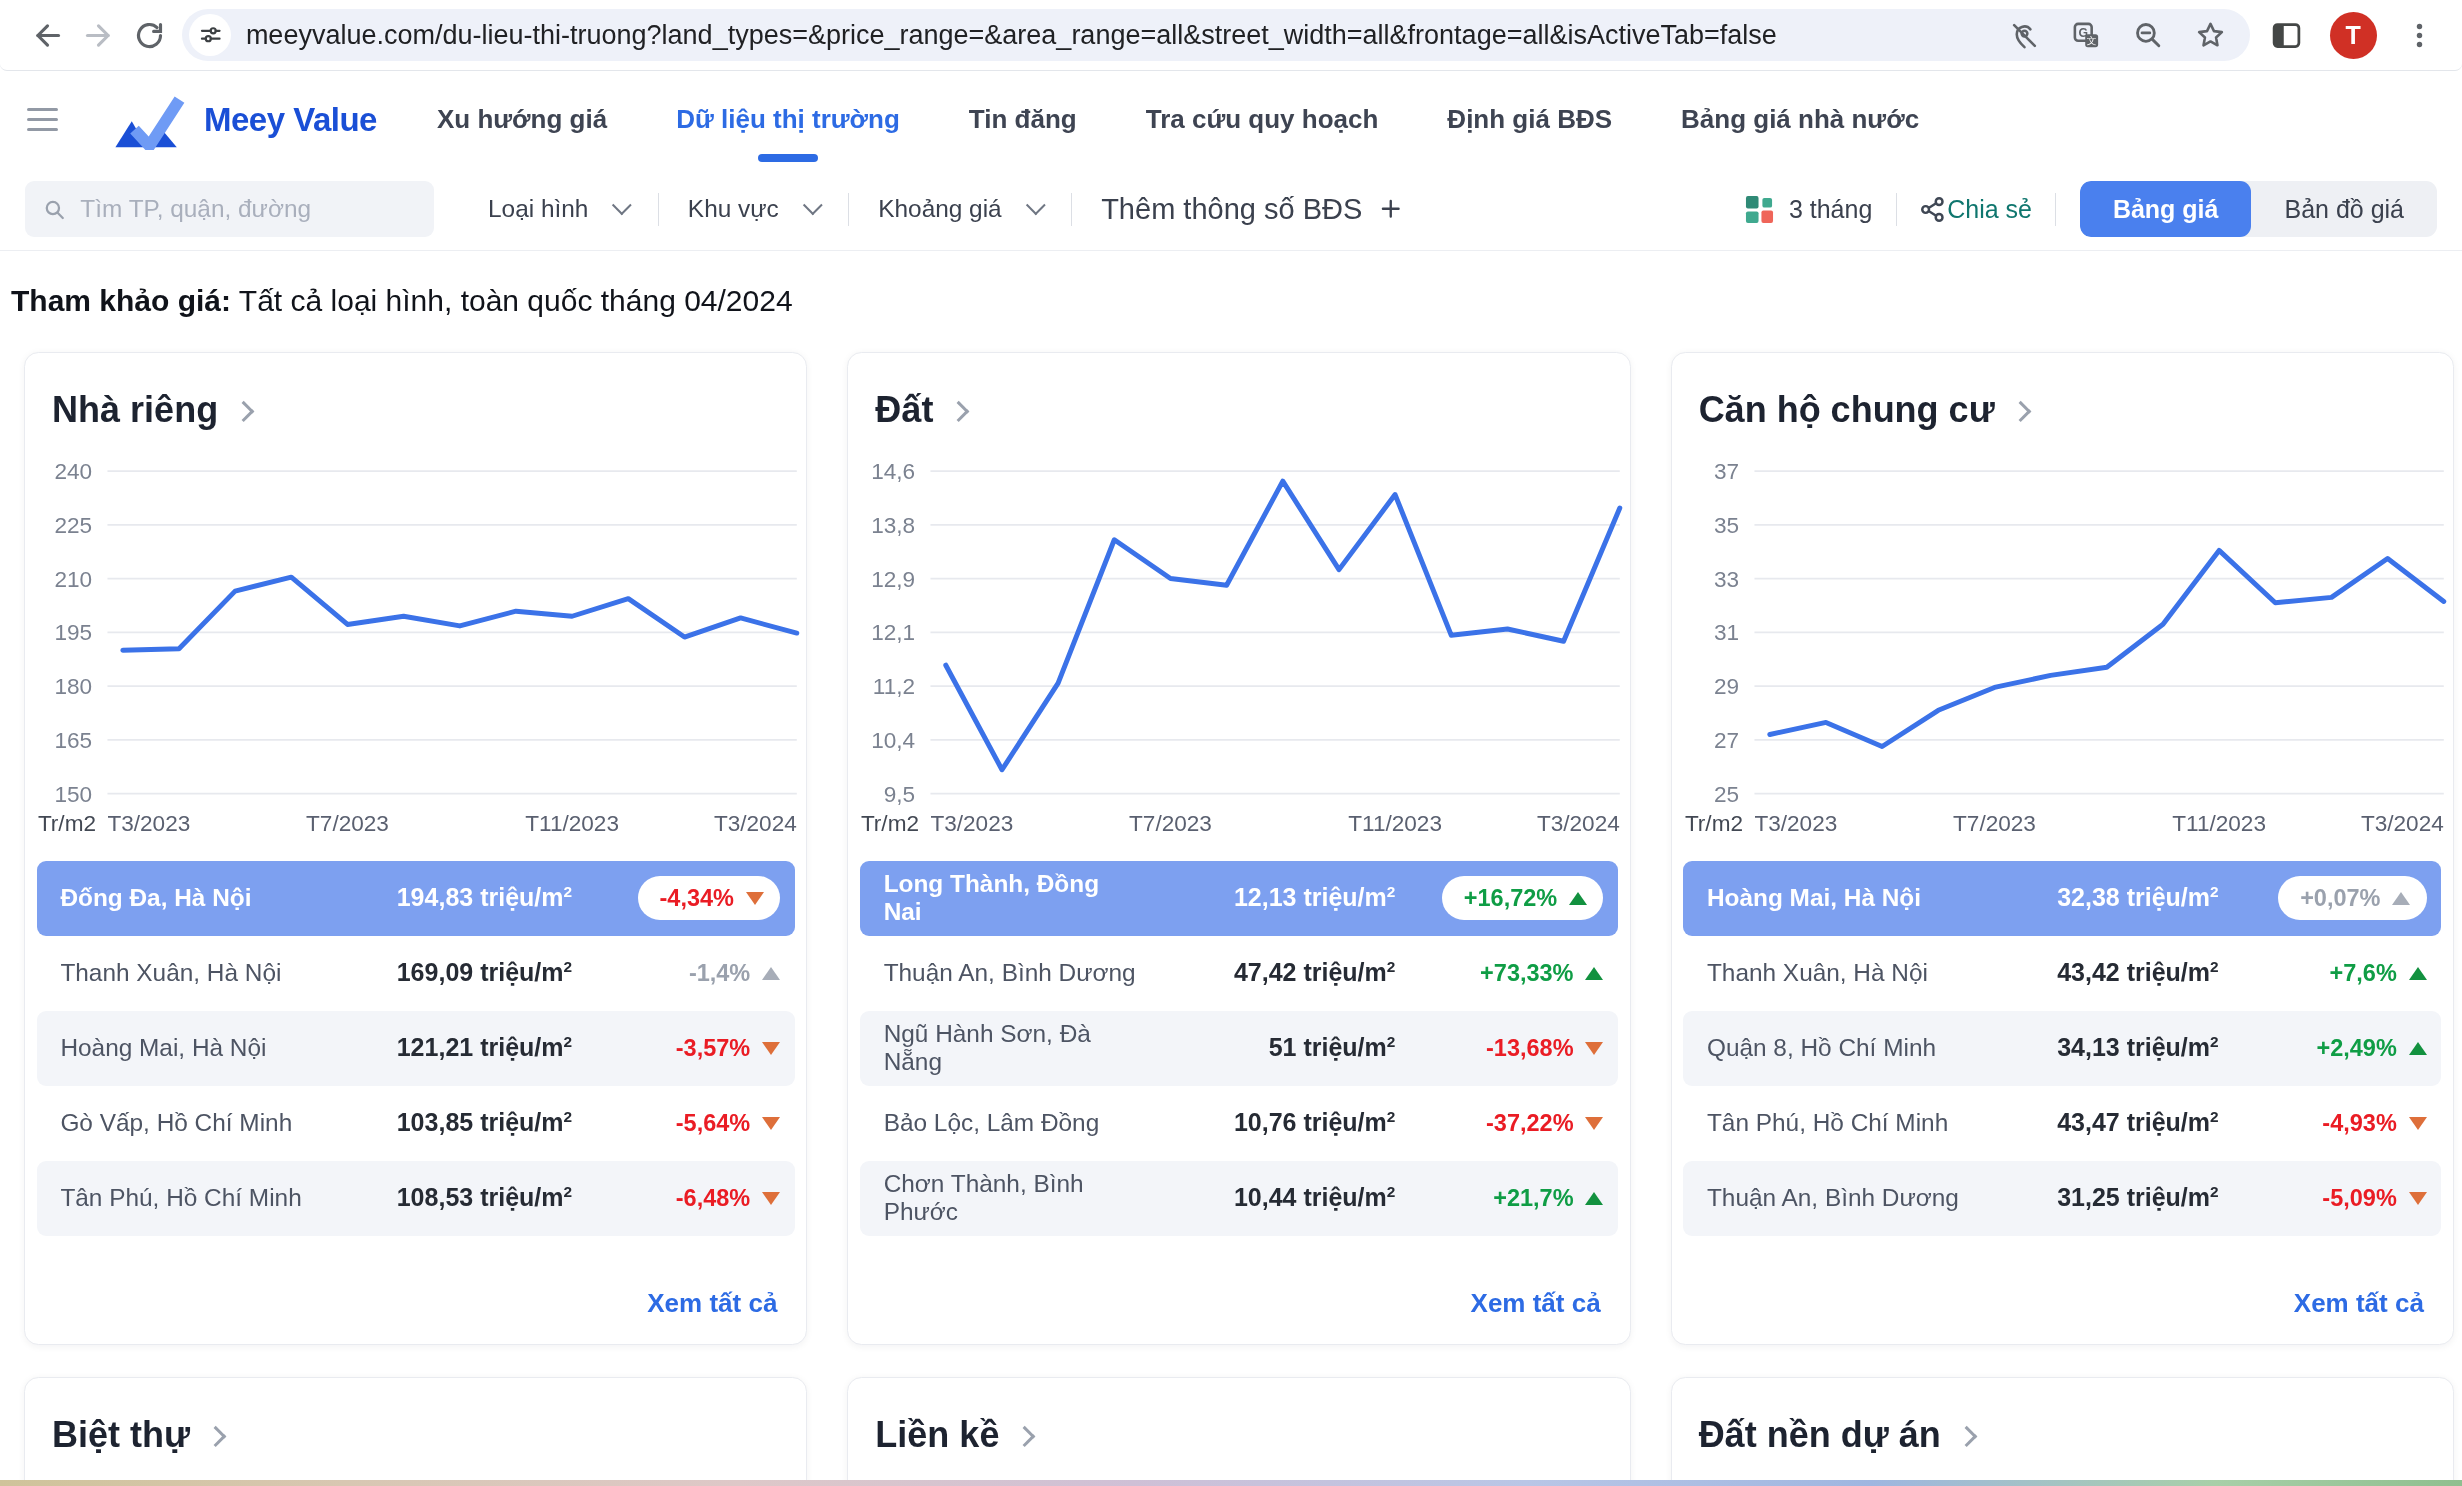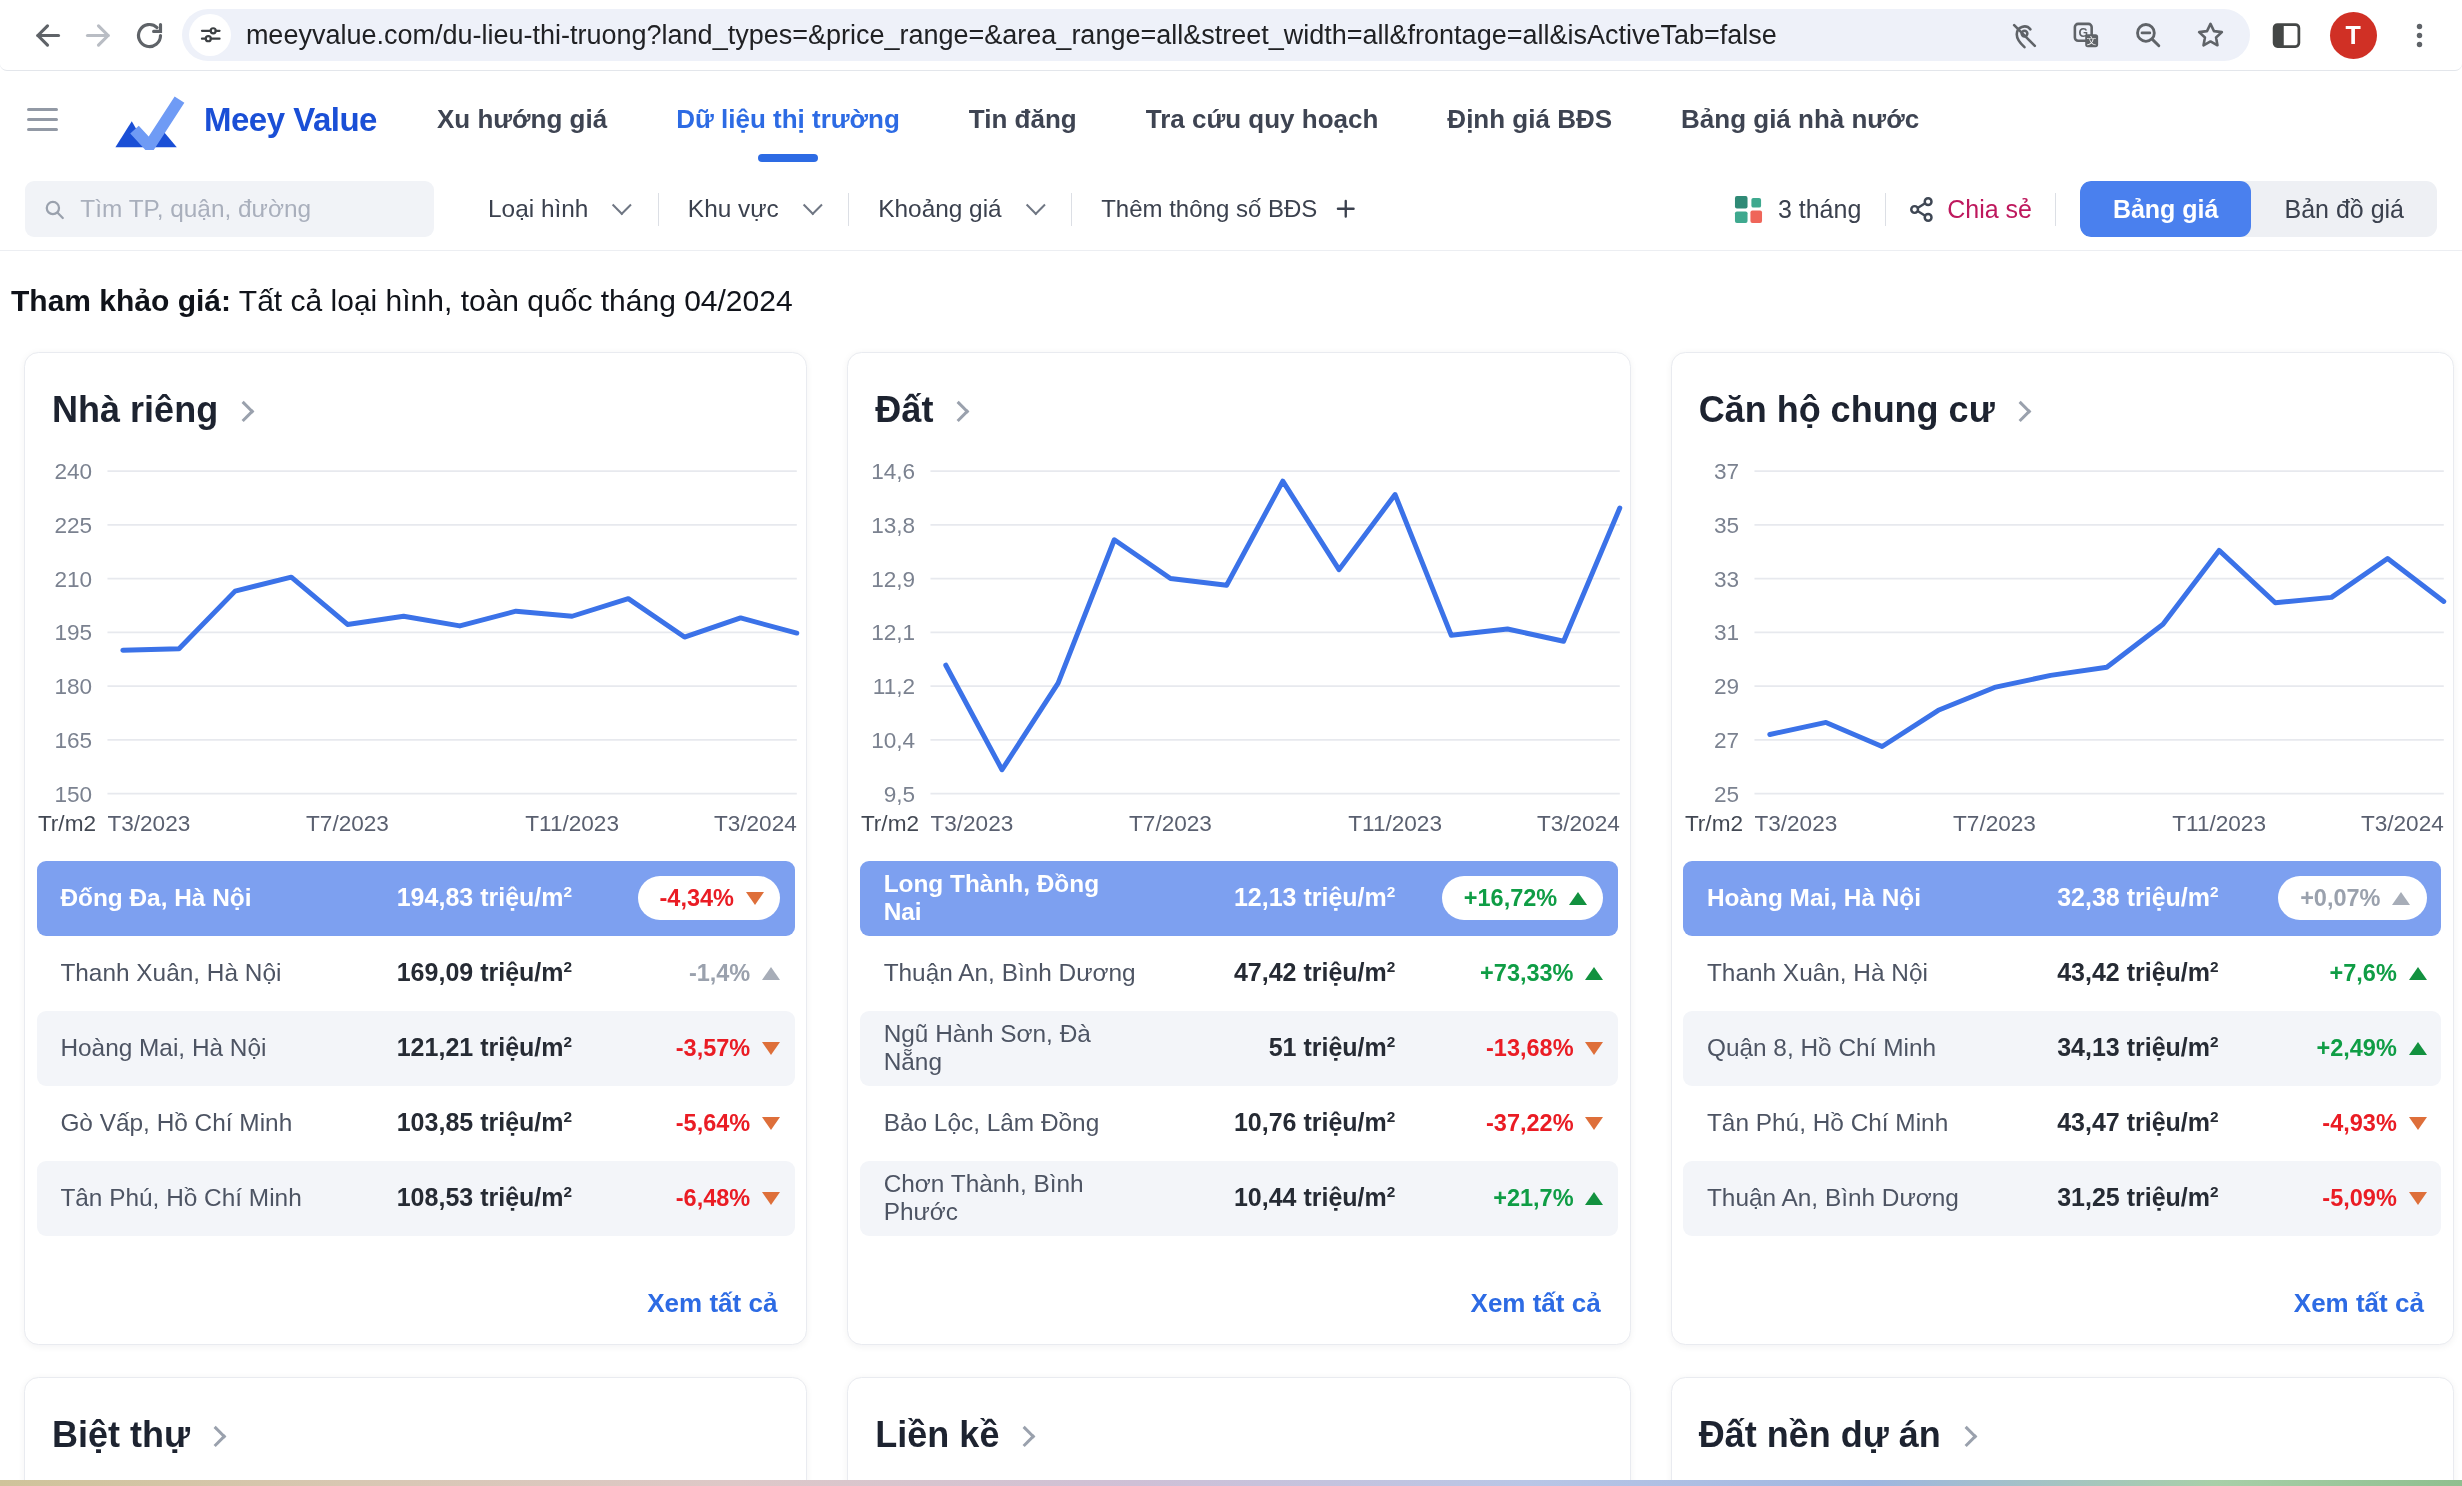--- a/index.html
+++ b/index.html
@@ -29,24 +29,24 @@
   .nav-item.active { color:#2d6be4; }
   .nav-item.active::after { content:""; position:absolute; left:50%; transform:translateX(-50%); bottom:-27px; width:60px; height:8.1px; border-radius:4.5px; background:#2d6be4; }
   
   .filterbar { height:83px; display:flex; align-items:center; padding:0 25px; border-bottom:0.9px solid #eceef2; background:#fff; }
   .search { width:409px; height:56px; background:#f1f3f7; border-radius:9px; display:flex; align-items:center; padding:0 18px; margin-right:25px; }
   .search input { border:none; background:transparent; outline:none; font-size:24.4px; color:#3c4250; width:100%; margin-left:12.7px; font-family:inherit; }
   .search input::placeholder { color:#a9afbc; }
   .dropdown { display:flex; align-items:center; gap:27px; font-size:24.4px; color:#3b414e; padding:0 29px; cursor:pointer; white-space:nowrap; }
   .chevron-down { width:13.6px; height:13.6px; border-right:2.7px solid #6f7683; border-bottom:2.7px solid #6f7683; transform:rotate(45deg) translate(-2.7px,-2.7px); }
   .vdiv { width:0.9px; height:33px; background:#dcdfe5; }
-  .more-params { display:flex; align-items:center; gap:16.3px; font-size:24px; color:#3b414e; padding-left:29px; cursor:pointer; white-space:nowrap; }
+  .more-params { display:flex; align-items:center; gap:16.3px; font-size:29px; color:#3b414e; padding-left:29px; cursor:pointer; white-space:nowrap; }
   .fb-right { margin-left:auto; display:flex; align-items:center; gap:23.5px; }
   .period { display:flex; align-items:center; gap:14.5px; font-size:25px; color:#3b414e; cursor:pointer; }
-  .share { display:flex; align-items:center; gap:11px; font-size:25px; color:#be185d; cursor:pointer; }
+  .share { display:flex; align-items:center; font-size:25px; color:#0f766e; cursor:pointer; }
   .toggle { display:flex; background:#eef0f4; border-radius:11px; height:56px; overflow:hidden; }
   .seg { display:flex; align-items:center; padding:0 33px; font-size:25px; color:#3b414e; border-radius:11px; cursor:pointer; white-space:nowrap; }
   .seg.active { background:#4a80ee; color:#fff; font-weight:700; }
   
   .page-title { margin:33px 0 0 11px; font-size:30px; color:#10131a; }
   .page-title b { font-weight:800; }
   .cards-row { display:flex; gap:40px; padding:0 8.1px; margin-top:34px;margin-left:16px; }
   .card { width:791px; height:993px; background:#fff; border:0.9px solid #e9ebf0; border-radius:14.5px; box-shadow:0 1.8px 7.2px rgba(16,24,40,.05); position:relative; overflow:hidden; }
   .card.cut { height:993px; }
   .card-head { display:flex; align-items:center; gap:18px; padding:36px 27px 0; cursor:pointer; }

